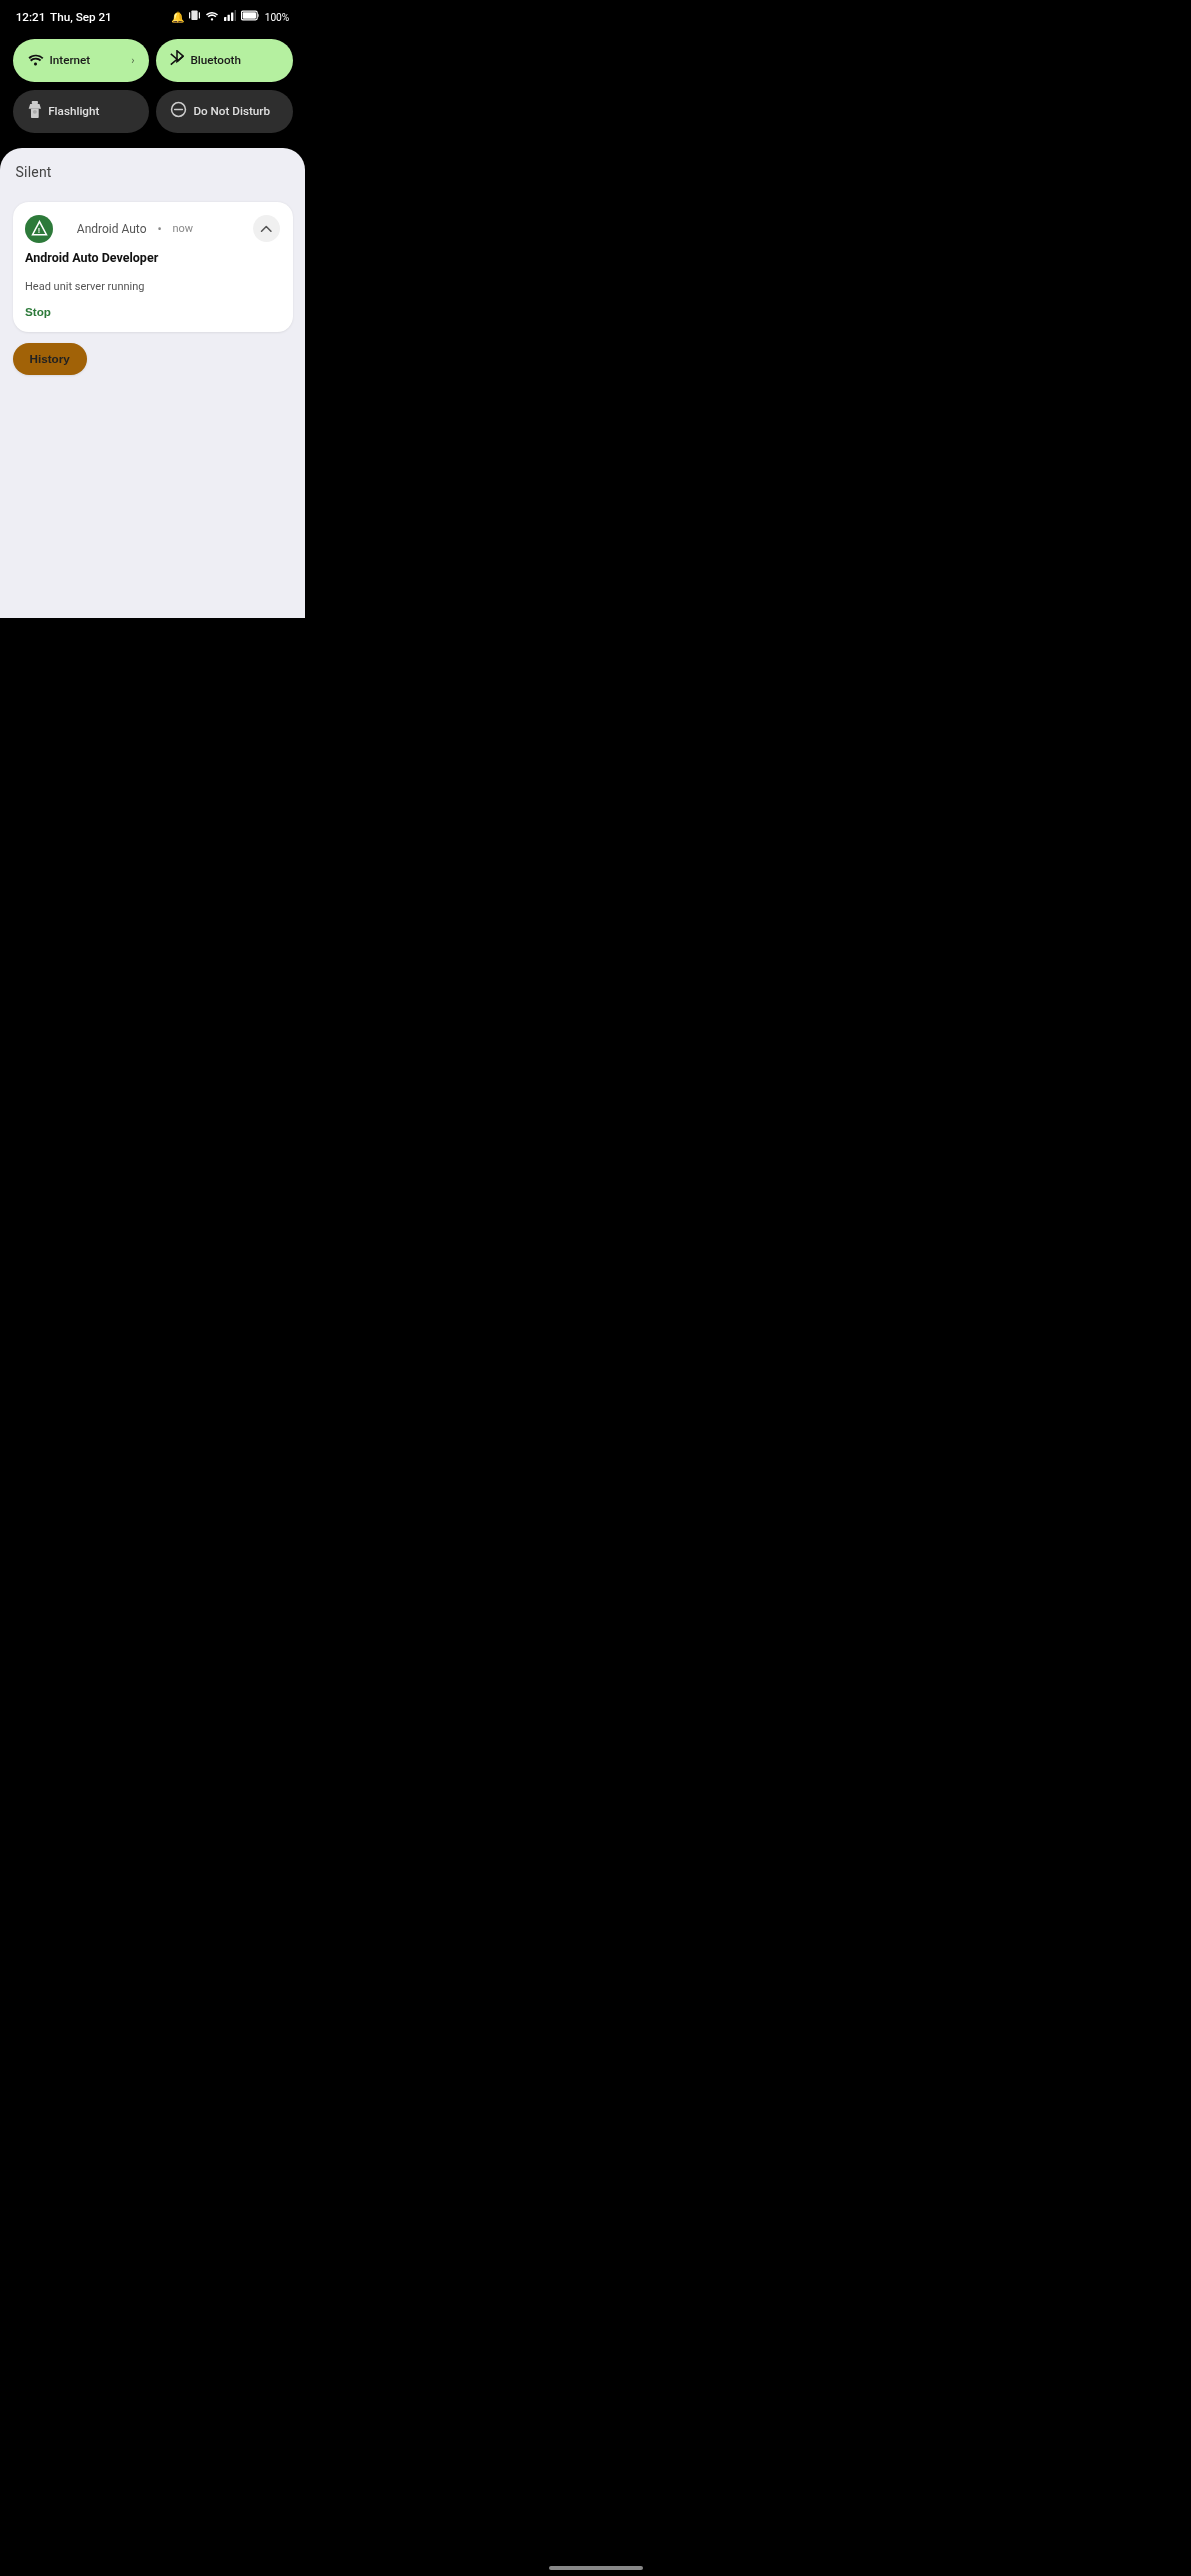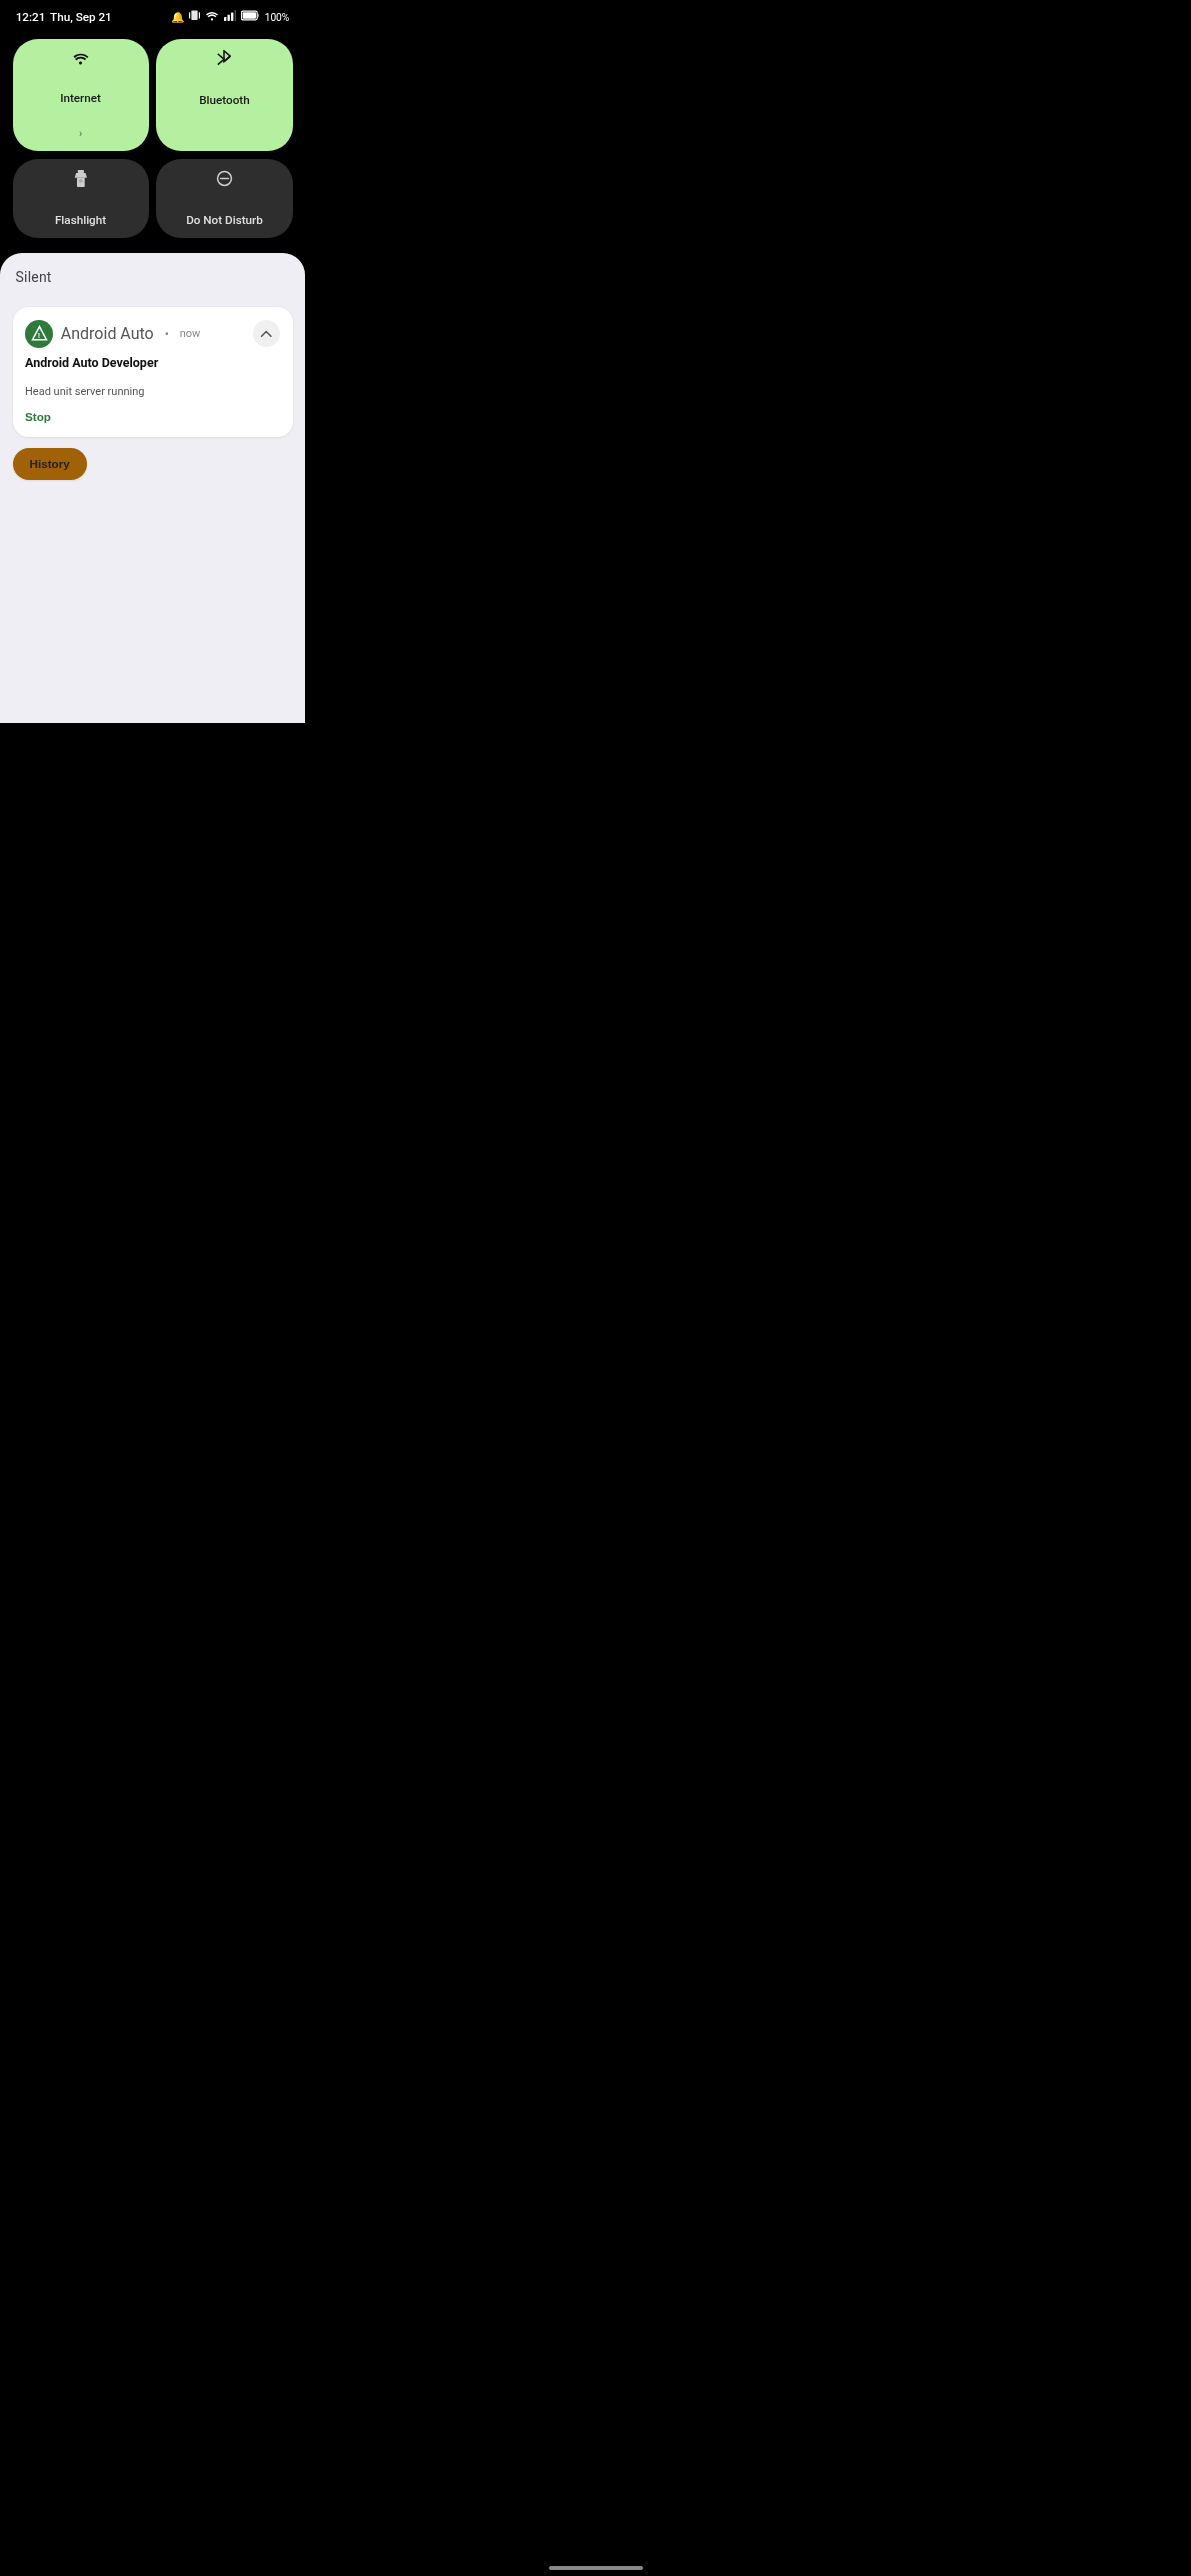--- a/index.html
+++ b/index.html
@@ -50,25 +50,24 @@
       display: grid;
       grid-template-columns: 1fr 1fr;
       gap: 7.8px;
     }
 
     .qs-tile {
       border-radius: 25px;
       padding: 11px 14px;
       display: flex;
       align-items: center;
-      gap: 22px;
+      gap: 6px;
       cursor: pointer;
       font-size: 12.5px;
       font-weight: 500;
-      flex-direction: column;
     }
 
     .qs-tile.active {
       background: #b5f0a0;
       color: #1a1a1a;
     }
 
     .qs-tile.inactive {
       background: #2e2e2e;
       color: #e0e0e0;
@@ -315,21 +314,21 @@
   <div class="notification-card">
     <div class="notif-header">
       <div class="notif-header-left">
 
         <div class="notif-app-icon">
           <svg width="17" height="17" viewBox="0 0 22 22" fill="none" xmlns="http://www.w3.org/2000/svg" style="font-size:16px">
             <polygon points="11,2 20,19 2,19" fill="none" stroke="white" stroke-width="2"></polygon>
             <text x="9" y="17" font-size="9" fill="white" font-weight="bold">!</text>
           </svg>
         </div>
-        <span style="font-size:16px;color:#555;">Android Auto</span>
+        <span style="font-size:12px;color:#555;margin-left:16px;">Android Auto</span>
         <span class="notif-dot">•</span>
         <span style="font-size:11px;color:#888;">now</span>
       </div>
       <button class="notif-expand-btn">
         <svg width="12.5" height="7.8" viewBox="0 0 16 10" fill="none" xmlns="http://www.w3.org/2000/svg">
           <path d="M2 8L8 2L14 8" stroke="#555" stroke-width="2" stroke-linecap="round" stroke-linejoin="round"></path>
         </svg>
       </button>
     </div>
     <div class="notif-title">Android Auto Developer</div>

